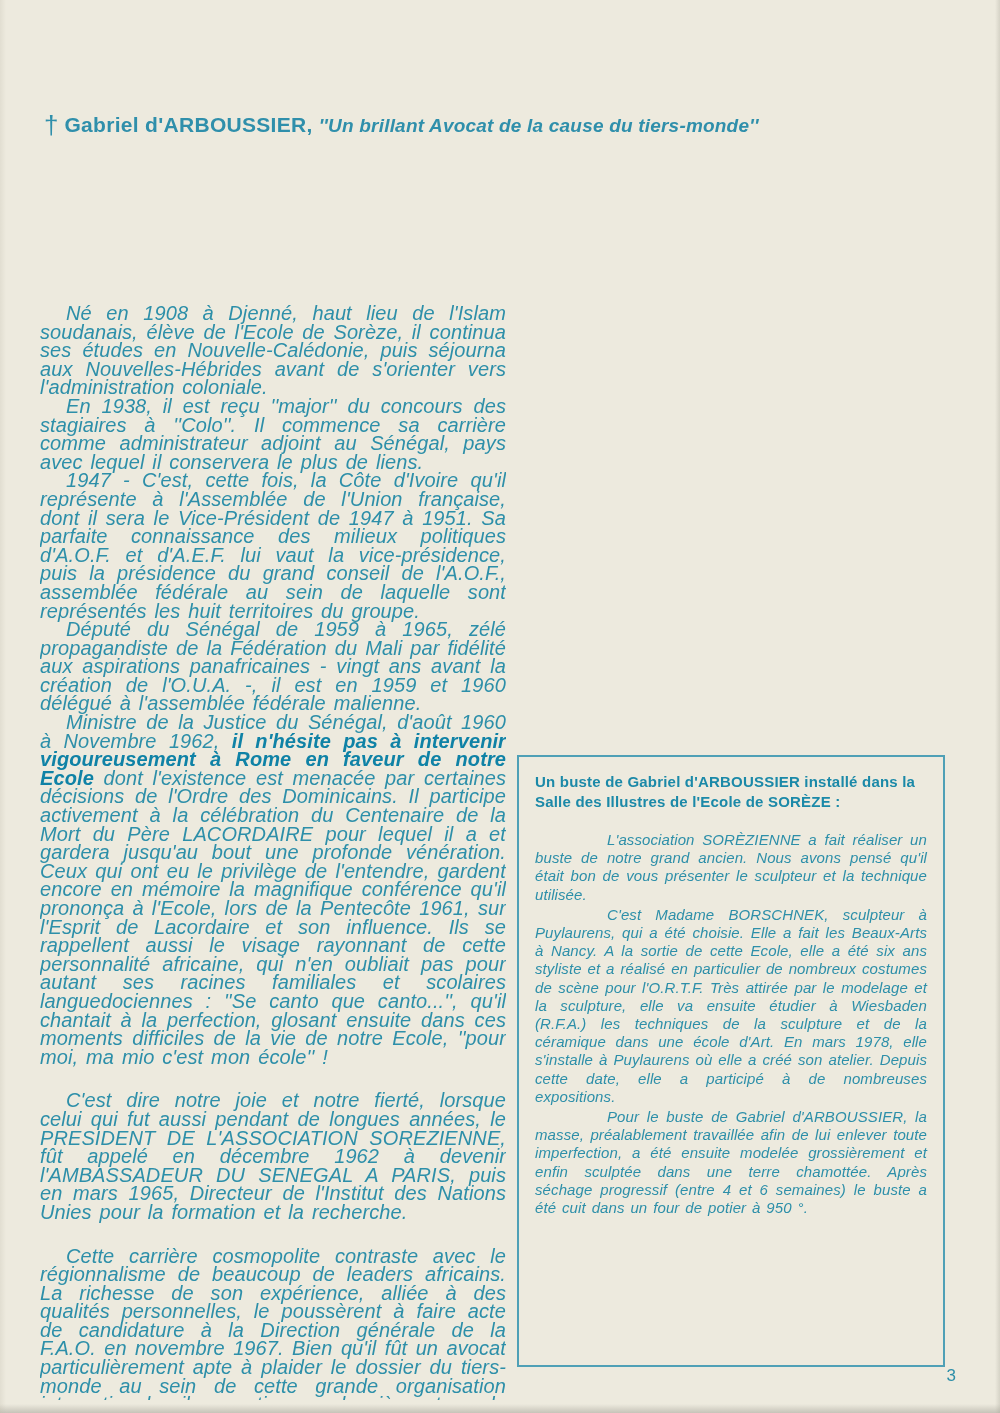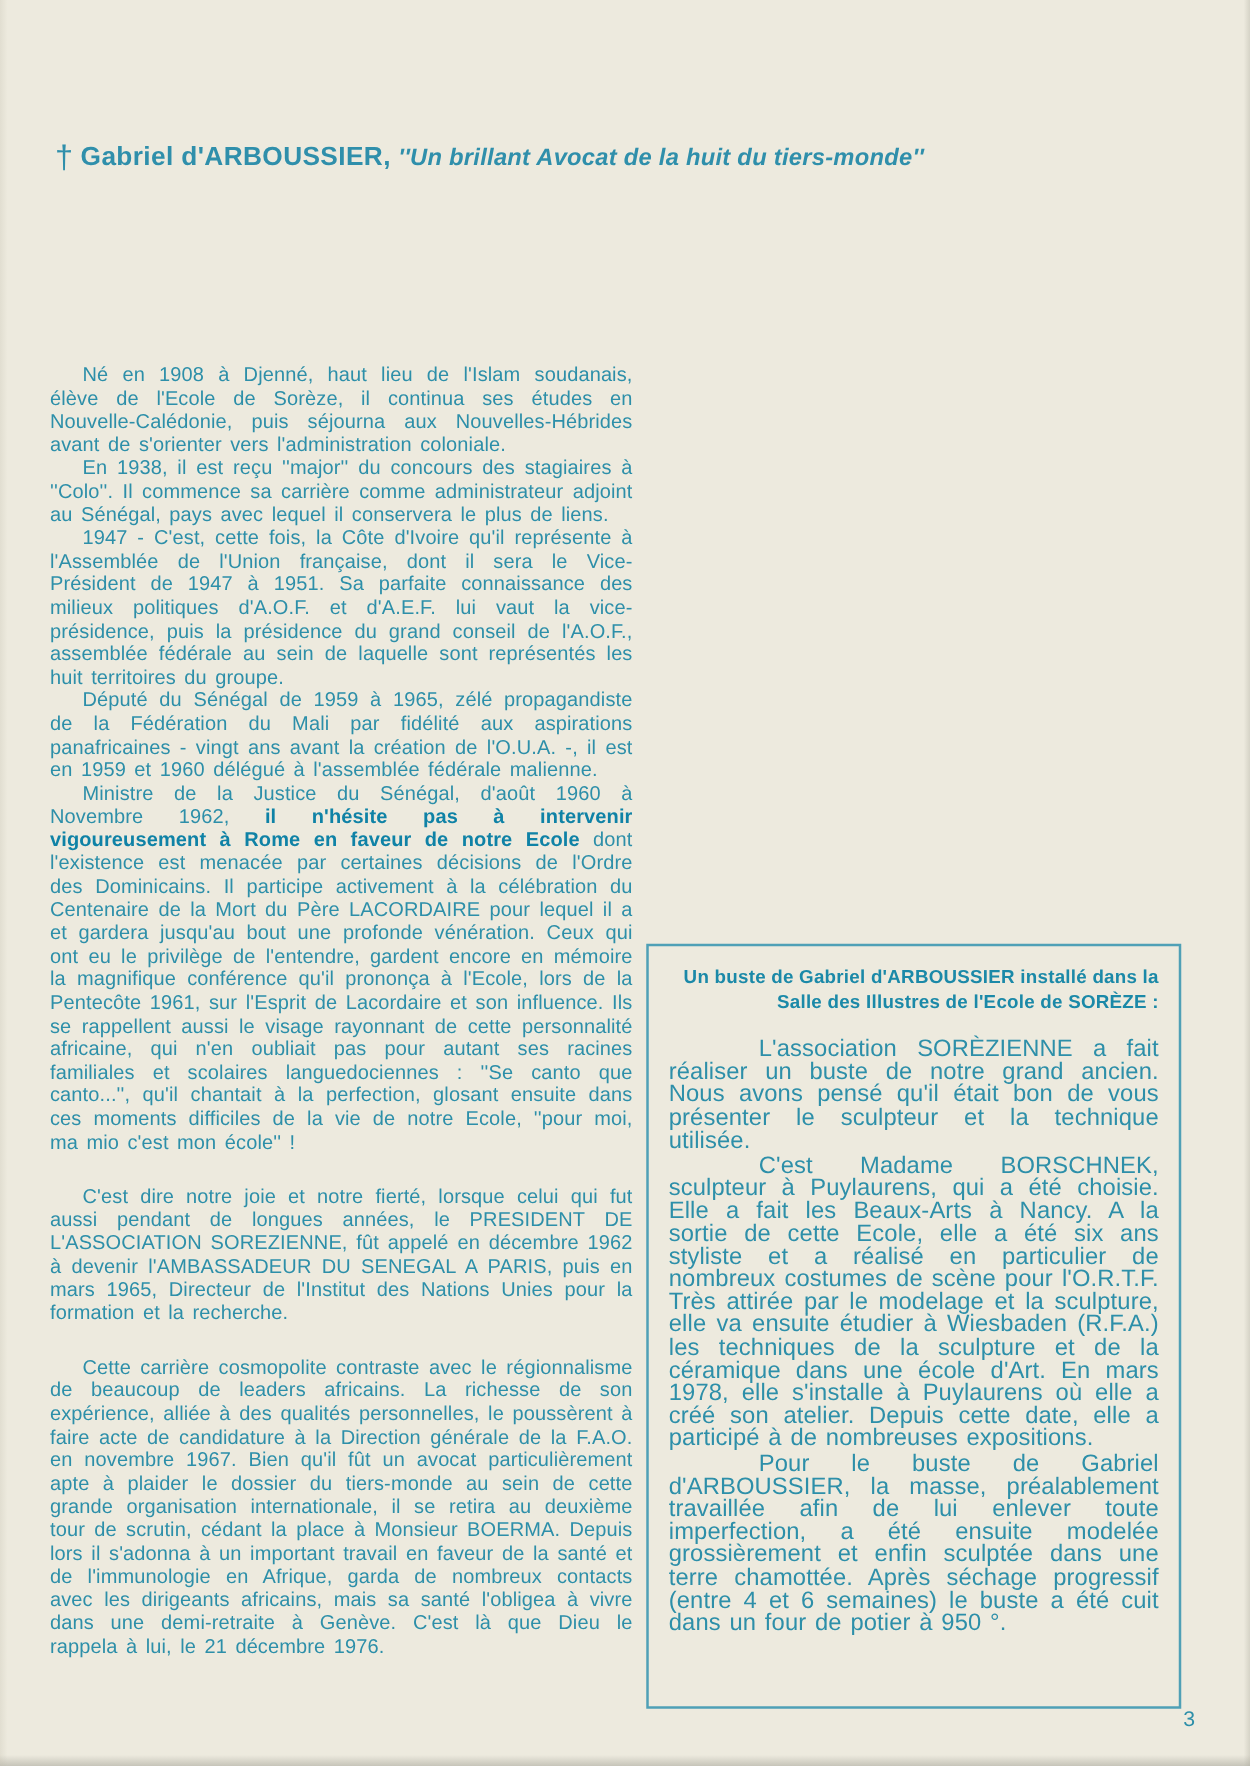--- a/index.html
+++ b/index.html
@@ -27,67 +27,69 @@
     font-size:26px;font-weight:400;vertical-align:-2px;margin-right:6px;
   }
   .title .name{
     font-size:21px;font-weight:700;letter-spacing:.3px;
   }
   .title .quote{
     font-size:19px;font-weight:700;font-style:italic;letter-spacing:.2px;margin-left:6px;
   }
   
   .col-left{
-    position:absolute;left:40px;top:292px;width:466px;height:1096px;
+    position:absolute;left:40px;top:304px;width:466px;height:1096px;
     color:#2d8fa9;
-    font-size:16px;line-height:18.6px;
+    font-size:20px;line-height:18.6px;
     letter-spacing:.1px;word-spacing:2.2px;
     text-align:justify;
     overflow:hidden;
+    font-style:italic;
   }
   .col-left p{margin:0;text-indent:26px;}
   .col-left p.gap{margin-top:25px;}
   .col-left strong{font-weight:700;color:#0f82a6;}
   
   .bust-box{
     position:absolute;left:517px;top:755px;width:428px;height:612px;
     box-sizing:border-box;
     border:2px solid #4fa0b6;
     padding:15px 16px 0 16px;
     color:#2d8fa9;
     overflow:hidden;
   }
   .bust-box .heading{
     font-size:15px;font-weight:700;line-height:19.5px;
     letter-spacing:.2px;color:#1b89a8;
     margin:0 0 20px 0;
-    text-align:right;
+    text-align:left;
   }
   .bust-box p.it{
     margin:2px 0 0 0;
-    font-size:19px;line-height:18.2px;
+    font-style:italic;
+    font-size:15px;line-height:18.2px;
     letter-spacing:.1px;word-spacing:1.6px;
     text-align:justify;
     text-indent:72px;
   }
   .bust-box p.first{margin-top:13px;}
   
   .page-number{
     position:absolute;left:916px;top:1366px;width:40px;
     text-align:right;
     color:#2d8fa9;font-size:17px;
   }
 </style>
 </head>
 <body>
 
 <div class="page">
 
   <div class="title">
-    <span class="dagger">†</span><span class="name">Gabriel d'ARBOUSSIER,</span><span class="quote">''Un brillant Avocat de la huit du tiers-monde''</span>
+    <span class="dagger">†</span><span class="name">Gabriel d'ARBOUSSIER,</span><span class="quote">''Un brillant Avocat de la cause du tiers-monde''</span>
   </div>
 
   <div class="col-left">
     <p>Né en 1908 à Djenné, haut lieu de l'Islam soudanais, élève de l'Ecole de Sorèze, il continua ses études en Nouvelle-Calédonie, puis séjourna aux Nouvelles-Hébrides avant de s'orienter vers l'administration coloniale.</p>
     <p>En 1938, il est reçu ''major'' du concours des stagiaires à ''Colo''. Il commence sa carrière comme administrateur adjoint au Sénégal, pays avec lequel il conservera le plus de liens.</p>
     <p>1947 - C'est, cette fois, la Côte d'Ivoire qu'il représente à l'Assemblée de l'Union française, dont il sera le Vice-Président de 1947 à 1951. Sa parfaite connaissance des milieux politiques d'A.O.F. et d'A.E.F. lui vaut la vice-présidence, puis la présidence du grand conseil de l'A.O.F., assemblée fédérale au sein de laquelle sont représentés les huit territoires du groupe.</p>
     <p>Député du Sénégal de 1959 à 1965, zélé propagandiste de la Fédération du Mali par fidélité aux aspirations panafricaines - vingt ans avant la création de l'O.U.A. -, il est en 1959 et 1960 délégué à l'assemblée fédérale malienne.</p>
     <p><span>Ministre de la Justice du Sénégal, d'août 1960 à Novembre 1962, </span><strong>il n'hésite pas à intervenir vigoureusement à Rome en faveur de notre Ecole</strong><span> dont l'existence est menacée par certaines décisions de l'Ordre des Dominicains. Il participe activement à la célébration du Centenaire de la Mort du Père LACORDAIRE pour lequel il a et gardera jusqu'au bout une profonde vénération. Ceux qui ont eu le privilège de l'entendre, gardent encore en mémoire la magnifique conférence qu'il prononça à l'Ecole, lors de la Pentecôte 1961, sur l'Esprit de Lacordaire et son influence. Ils se rappellent aussi le visage rayonnant de cette personnalité africaine, qui n'en oubliait pas pour autant ses racines familiales et scolaires languedociennes : ''Se canto que canto...'', qu'il chantait à la perfection, glosant ensuite dans ces moments difficiles de la vie de notre Ecole, ''pour moi, ma mio c'est mon école'' !</span></p>
     <p class="gap">C'est dire notre joie et notre fierté, lorsque celui qui fut aussi pendant de longues années, le PRESIDENT DE L'ASSOCIATION SOREZIENNE, fût appelé en décembre 1962 à devenir l'AMBASSADEUR DU SENEGAL A PARIS, puis en mars 1965, Directeur de l'Institut des Nations Unies pour la formation et la recherche.</p>
     <p class="gap">Cette carrière cosmopolite contraste avec le régionnalisme de beaucoup de leaders africains. La richesse de son expérience, alliée à des qualités personnelles, le poussèrent à faire acte de candidature à la Direction générale de la F.A.O. en novembre 1967. Bien qu'il fût un avocat particulièrement apte à plaider le dossier du tiers-monde au sein de cette grande organisation internationale, il se retira au deuxième tour de scrutin, cédant la place à Monsieur BOERMA. Depuis lors il s'adonna à un important travail en faveur de la santé et de l'immunologie en Afrique, garda de nombreux contacts avec les dirigeants africains, mais sa santé l'obligea à vivre dans une demi-retraite à Genève. C'est là que Dieu le rappela à lui, le 21 décembre 1976.</p>

